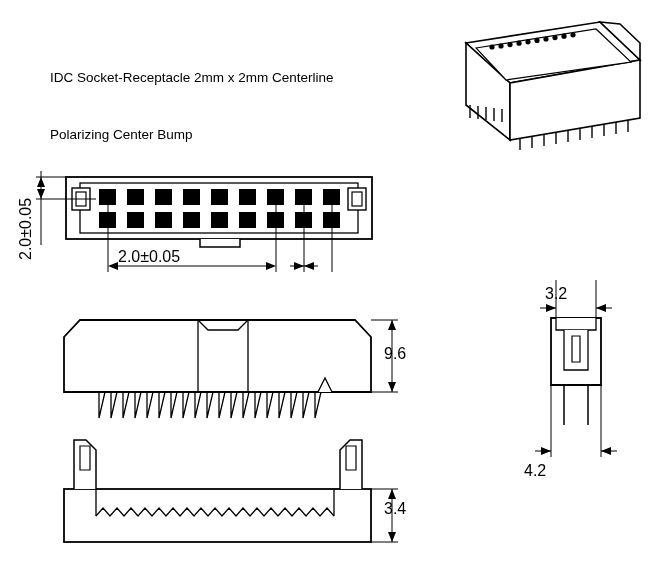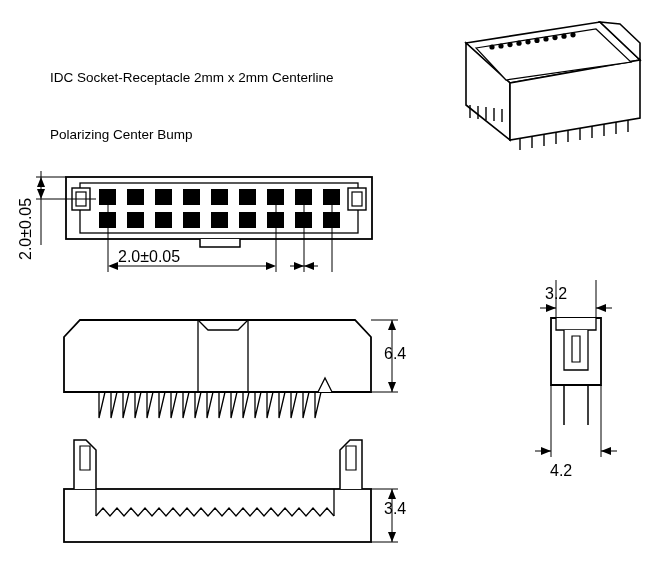--- a/index.html
+++ b/index.html
@@ -16,36 +16,36 @@
   #title{
     left:50px;top:30px;
     font-size:13.5px;line-height:19px;
   }
   .dimlabel{position:absolute;font-size:16px;white-space:nowrap;}
   #dim-pitch{left:118px;top:248px;}
   #dim-vert{left:17px;top:260px;transform:rotate(-90deg);transform-origin:left top;}
   #dim-54{left:384px;top:345px;}
   #dim-34{left:384px;top:500px;}
   #dim-32{left:545px;top:285px;}
-  #dim-42{left:550px;top:462px;}
+  #dim-42{left:524px;top:462px;}
   svg{position:absolute;left:0;top:0;}
 </style>
 </head>
 <body>
 
 <div id="stage">
 
   <div id="title" class="txt">
     <div>IDC Socket-Receptacle 2mm x 2mm Centerline</div>
     <div>Polarizing Center Bump</div>
   </div>
 
   <div id="dim-pitch" class="dimlabel">2.0±0.05</div>
   <div id="dim-vert" class="dimlabel">2.0±0.05</div>
-  <div id="dim-54" class="dimlabel">6.4</div>
+  <div id="dim-54" class="dimlabel">9.6</div>
   <div id="dim-34" class="dimlabel">3.4</div>
   <div id="dim-32" class="dimlabel">3.2</div>
   <div id="dim-42" class="dimlabel">4.2</div>
 
   <svg width="654" height="579" viewBox="0 0 654 579">
     <g fill="none" stroke="#000" stroke-width="1.6" stroke-linejoin="miter" stroke-linecap="butt">
 
       <g>
 
         <path d="M466,43 L600,22 L640,60 L510,83 Z" fill="#ffffff" stroke="#000"></path>

